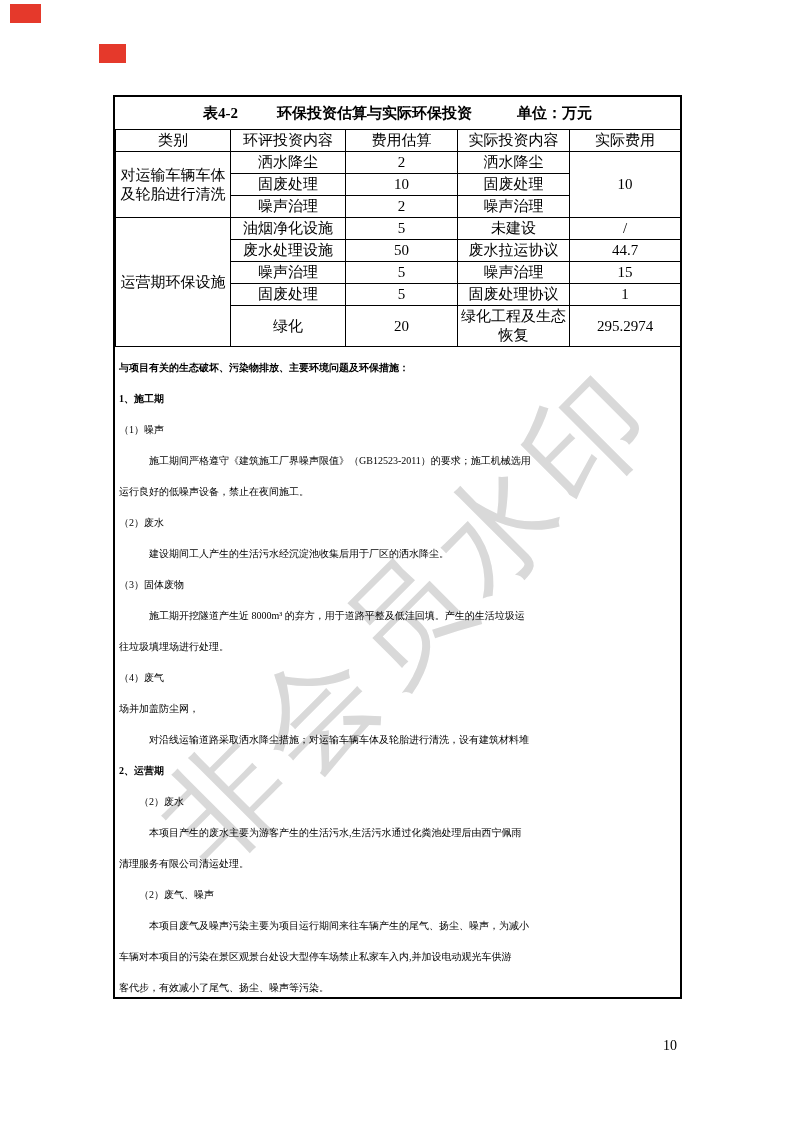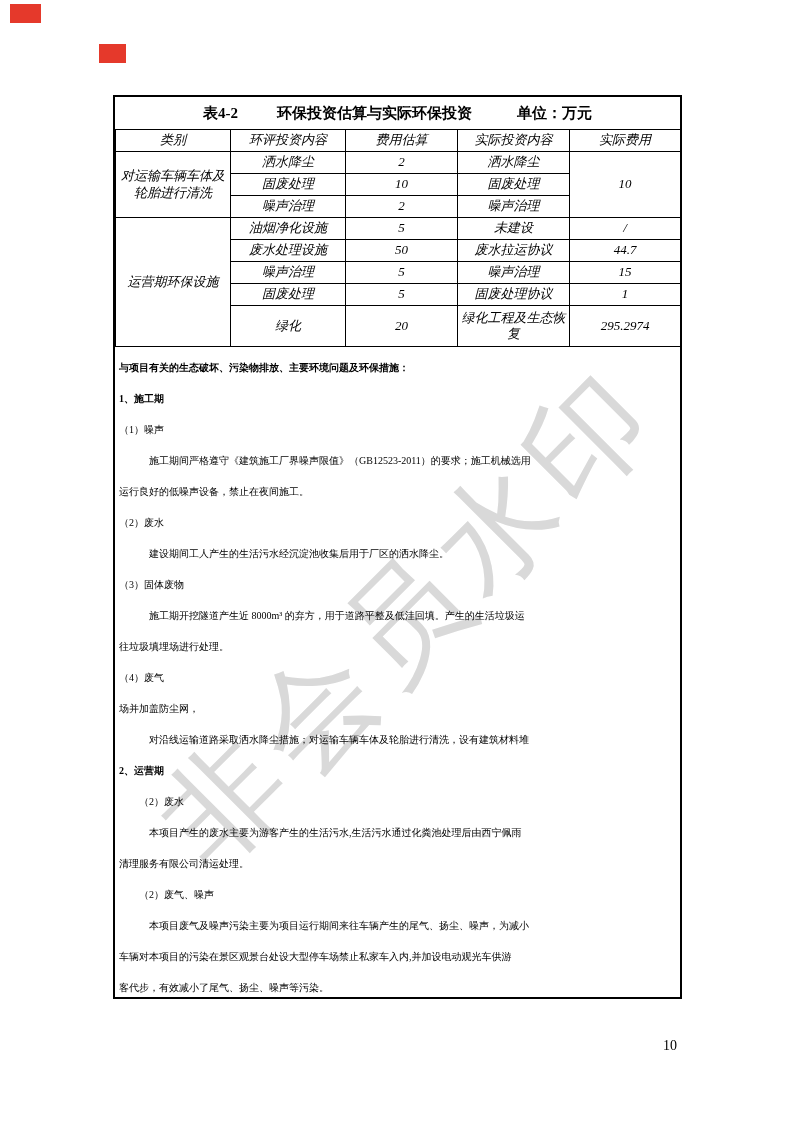--- a/index.html
+++ b/index.html
@@ -45,22 +45,21 @@
     font-weight:bold;font-size:15px;
   }
   .table-title .seg{margin:16px 1px;}
   .table-title .seg-label{margin-right:38px;}
   .table-title .seg-unit{margin-left:44px;text-align:right;}
 
   table.inv{
     width:100%;
     border-collapse:collapse;
     table-layout:fixed;
-    font-size:13px;
-    font-style:italic;
+    font-size:15px;
   }
   table.inv td,table.inv th{
     border:1px solid #000;
     text-align:center;
     vertical-align:middle;
     padding:0;
     font-weight:normal;
     height:21px;
     line-height:1.25;
   }

